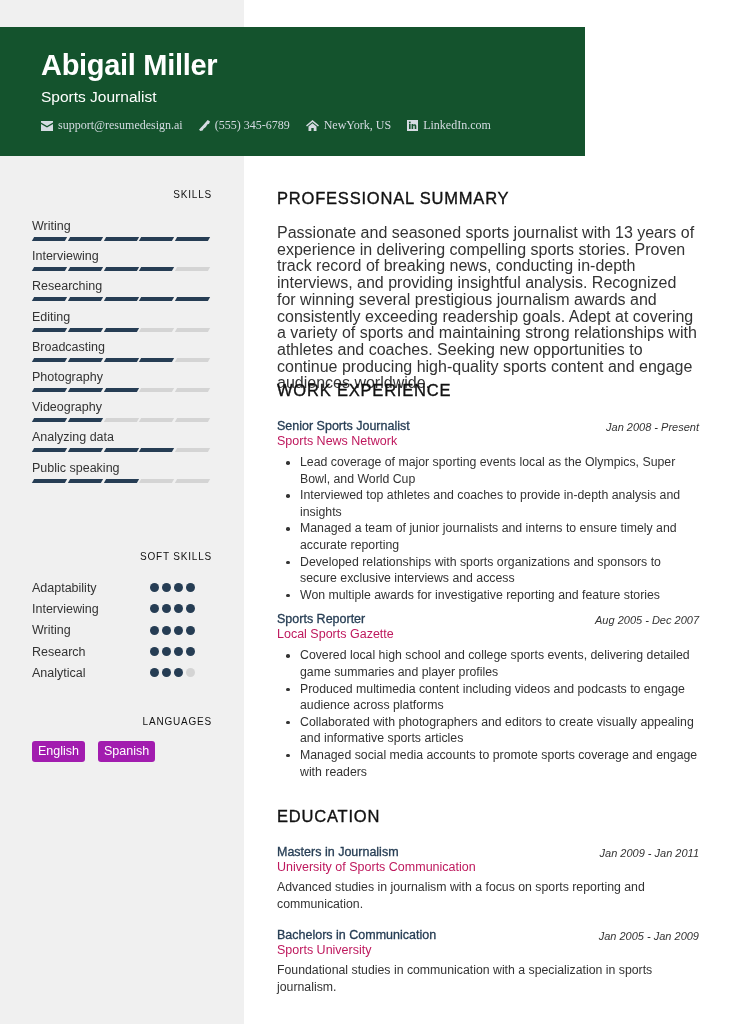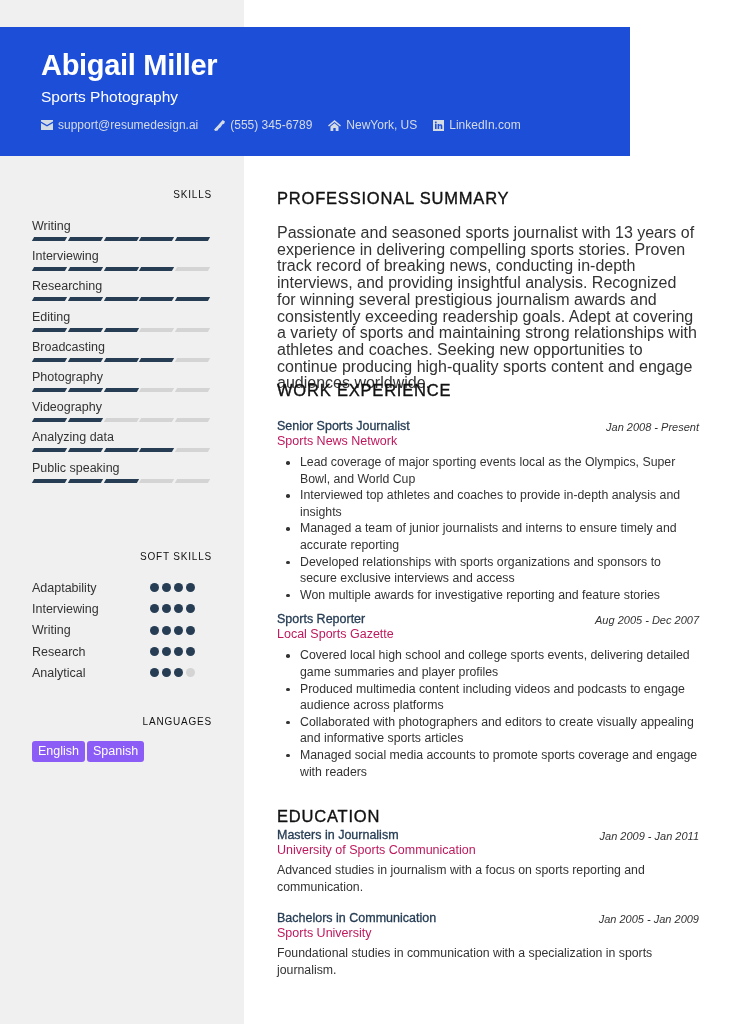--- a/index.html
+++ b/index.html
@@ -8,40 +8,40 @@
       position: relative;
       background: #ffffff;
       font-family: "Liberation Sans", "DejaVu Sans", sans-serif;
       color: #333;
     }
     .sidebar-bg {
       position: absolute; left: 0; top: 0; width: 244px; height: 1024px;
       background: #f0f0f0;
     }
     .header {
-      position: absolute; left: 0; top: 27px; width: 630px; height: 129px;
-      background: #1d4ed8;
+      position: absolute; left: 0; top: 27px; width: 585px; height: 129px;
+      background: #14532d;
       color: #fff;
       padding-left: 41px;
     }
     .header .name {
       position: absolute; left: 41px; top: 22px;
       font-size: 29px; font-weight: bold; letter-spacing: -0.3px;
       color: #ffffff;
     }
     .header .title {
       position: absolute; left: 41px; top: 61px;
       font-size: 15.5px; color: #ffffff;
     }
     .contacts {
       position: absolute; left: 41px; top: 91px;
       display: flex; align-items: center;
       font-size: 12px; color: #d5dbe2;
     }
-    .contact { display: flex; align-items: center; margin-right: 16px; }
+    .contact { display: flex; align-items: center; margin-right: 16px; font-family: Liberation Serif, serif; }
     .contact svg { margin-right: 5px; fill: #d5dbe2; }
 
     
     .side { position: absolute; left: 32px; width: 180px; }
     .side h2 {
       font-size: 10px; font-weight: normal; letter-spacing: 0.8px; color: #111; text-align: right;
     }
     .skill { height: 30.2px; }
     .skill-label { font-size: 12.5px; color: #333; display: block; height: 16px; line-height: 16px; }
     .bars { display: flex; margin-top: 3px; margin-left: 1px; }
@@ -53,22 +53,22 @@
     .bar.on { background: #263d54; }
 
     .soft-row { display: flex; align-items: center; height: 21.3px; position: relative; }
     .soft-label { font-size: 12.5px; color: #333; width: 118px; }
     .dots { display: flex; }
     .dot { width: 9px; height: 9px; border-radius: 50%; background: #d4d4d4; margin-right: 3px; }
     .dot.on { background: #263d54; }
 
     .lang-wrap { display: flex; margin-top: 14px; }
     .lang {
-      background: #8b5cf6; color: #fff; font-size: 12.5px;
-      padding: 3px 6px 4px 6px; border-radius: 3px; margin-right: 2px;
+      background: #a21caf; color: #fff; font-size: 12.5px;
+      padding: 3px 6px 4px 6px; border-radius: 3px; margin-right: 13px;
     }
 
     
     .main { position: absolute; left: 277px; width: 422px; }
     .main h2 {
       font-size: 16.5px; font-weight: normal; letter-spacing: 0.8px; color: #111;
       -webkit-text-stroke: 0.35px #111;
     }
     .summary { font-size: 16px; line-height: 16.7px; color: #333; margin-top: 16px; }
     .entry-head { display: flex; justify-content: space-between; align-items: flex-end; }
@@ -86,21 +86,21 @@
     }
     .edu-desc { font-size: 12.3px; line-height: 16.7px; color: #333; margin-top: 5px; }
   </style>
 </head>
 <body>
 
 <div class="sidebar-bg"></div>
 
 <div class="header">
   <div class="name">Abigail Miller</div>
-  <div class="title">Sports Photography</div>
+  <div class="title">Sports Journalist</div>
   <div class="contacts">
     <div class="contact">
       <svg width="12" height="10" viewBox="0 0 12 10">
           <path d="M0 0h12v1.5L6 5 0 1.5z M0 3l6 3.5L12 3v7H0z"></path>
         </svg>
       <span>support@resumedesign.ai</span>
     </div>
     <div class="contact">
       <svg width="11" height="11" viewBox="0 0 12 12">
           <path d="M9.5 0L12 1.5 11 4 9 5C8 7.5 6.5 9 5 9.5L4 11.5 1.5 12 0 10.5C2.5 8 7 3 9.5 0z"></path>
@@ -311,21 +311,21 @@
       <li>Produced multimedia content including videos and podcasts to engage audience across platforms</li>
       <li>Collaborated with photographers and editors to create visually appealing and informative sports articles</li>
       <li>Managed social media accounts to promote sports coverage and engage with readers</li>
     </ul>
   </div>
 </div>
 
 <div class="main" style="top:807px;">
   <h2>EDUCATION</h2>
 
-  <div style="margin-top:2px;">
+  <div style="margin-top:19px;">
     <div class="entry-head">
       <span class="entry-title">Masters in Journalism</span>
       <span class="entry-date">Jan 2009 - Jan 2011</span>
     </div>
     <div class="entry-org">University of Sports Communication</div>
     <p class="edu-desc">Advanced studies in journalism with a focus on sports reporting and communication.</p>
   </div>
 
   <div style="margin-top:16px;">
     <div class="entry-head">

